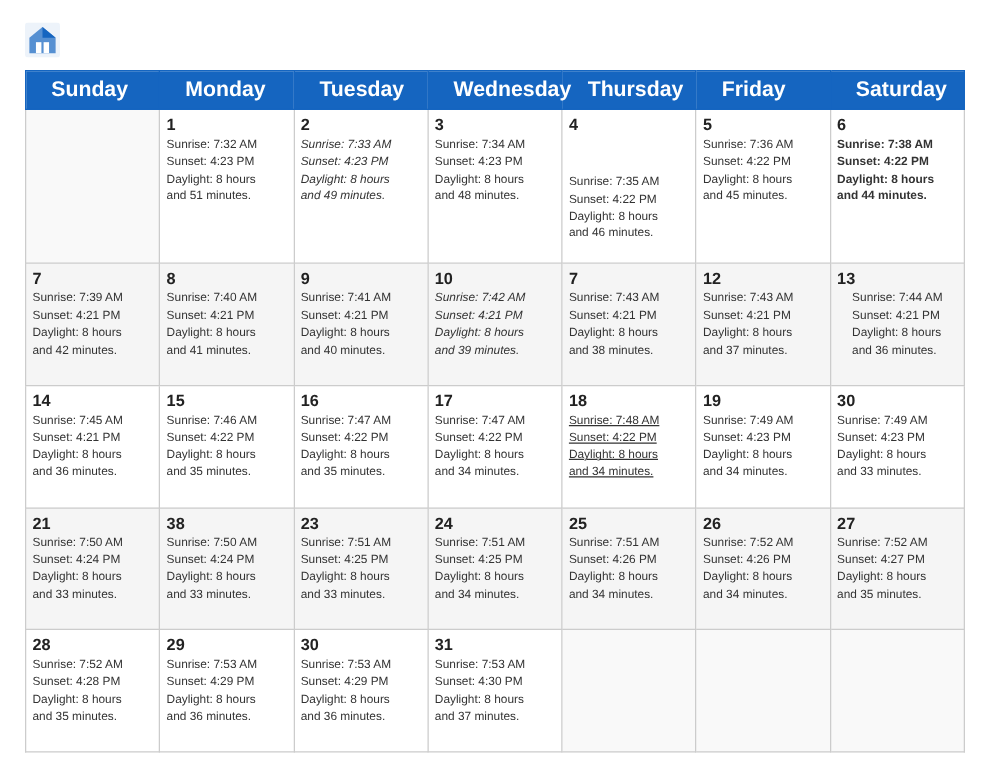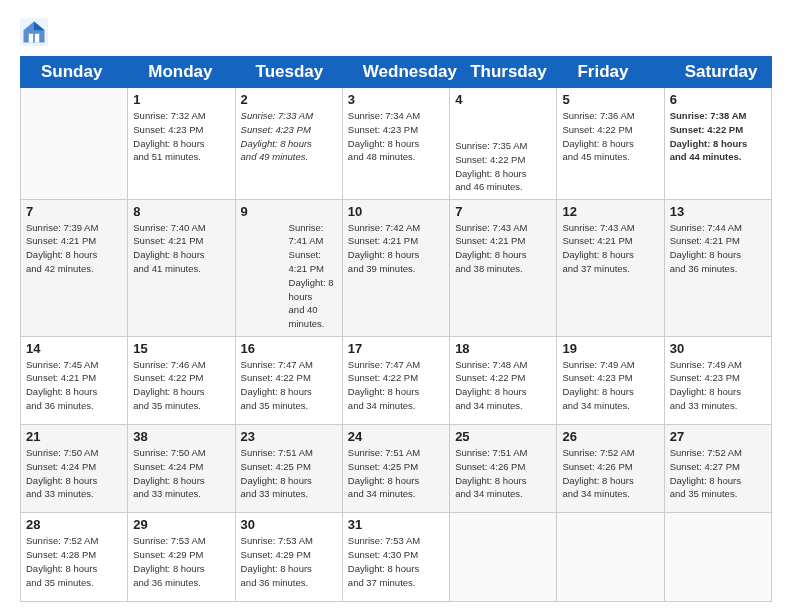--- a/index.html
+++ b/index.html
@@ -190,49 +190,49 @@
           </td>
           <td>
             <span class="day-num">8</span>
             <div class="day-info" style="white-space: pre-line;">Sunrise: 7:40 AM
 Sunset: 4:21 PM
 Daylight: 8 hours
 and 41 minutes.</div>
           </td>
           <td>
             <span class="day-num">9</span>
-            <div class="day-info" style="white-space: pre-line; margin-left: 48px;">Sunrise: 7:41 AM
+            <div class="day-info" style="white-space: pre-line;">Sunrise: 7:41 AM
 Sunset: 4:21 PM
 Daylight: 8 hours
 and 40 minutes.</div>
           </td>
           <td>
             <span class="day-num">10</span>
-            <div class="day-info" style="white-space: pre-line;">Sunrise: 7:42 AM
+            <div class="day-info" style="white-space: pre-line; font-style: italic;">Sunrise: 7:42 AM
 Sunset: 4:21 PM
 Daylight: 8 hours
 and 39 minutes.</div>
           </td>
           <td>
             <span class="day-num">7</span>
             <div class="day-info" style="white-space: pre-line;">Sunrise: 7:43 AM
 Sunset: 4:21 PM
 Daylight: 8 hours
 and 38 minutes.</div>
           </td>
           <td>
             <span class="day-num">12</span>
             <div class="day-info" style="white-space: pre-line;">Sunrise: 7:43 AM
 Sunset: 4:21 PM
 Daylight: 8 hours
 and 37 minutes.</div>
           </td>
           <td>
             <span class="day-num">13</span>
-            <div class="day-info" style="white-space: pre-line;">Sunrise: 7:44 AM
+            <div class="day-info" style="white-space: pre-line; margin-left: 12px;">Sunrise: 7:44 AM
 Sunset: 4:21 PM
 Daylight: 8 hours
 and 36 minutes.</div>
           </td>
         </tr>
         <tr>
           <td>
             <span class="day-num">14</span>
             <div class="day-info" style="white-space: pre-line;">Sunrise: 7:45 AM
 Sunset: 4:21 PM
@@ -255,21 +255,21 @@
           </td>
           <td>
             <span class="day-num">17</span>
             <div class="day-info" style="white-space: pre-line;">Sunrise: 7:47 AM
 Sunset: 4:22 PM
 Daylight: 8 hours
 and 34 minutes.</div>
           </td>
           <td>
             <span class="day-num">18</span>
-            <div class="day-info" style="white-space: pre-line;">Sunrise: 7:48 AM
+            <div class="day-info" style="white-space: pre-line; text-decoration: underline;">Sunrise: 7:48 AM
 Sunset: 4:22 PM
 Daylight: 8 hours
 and 34 minutes.</div>
           </td>
           <td>
             <span class="day-num">19</span>
             <div class="day-info" style="white-space: pre-line;">Sunrise: 7:49 AM
 Sunset: 4:23 PM
 Daylight: 8 hours
 and 34 minutes.</div>

